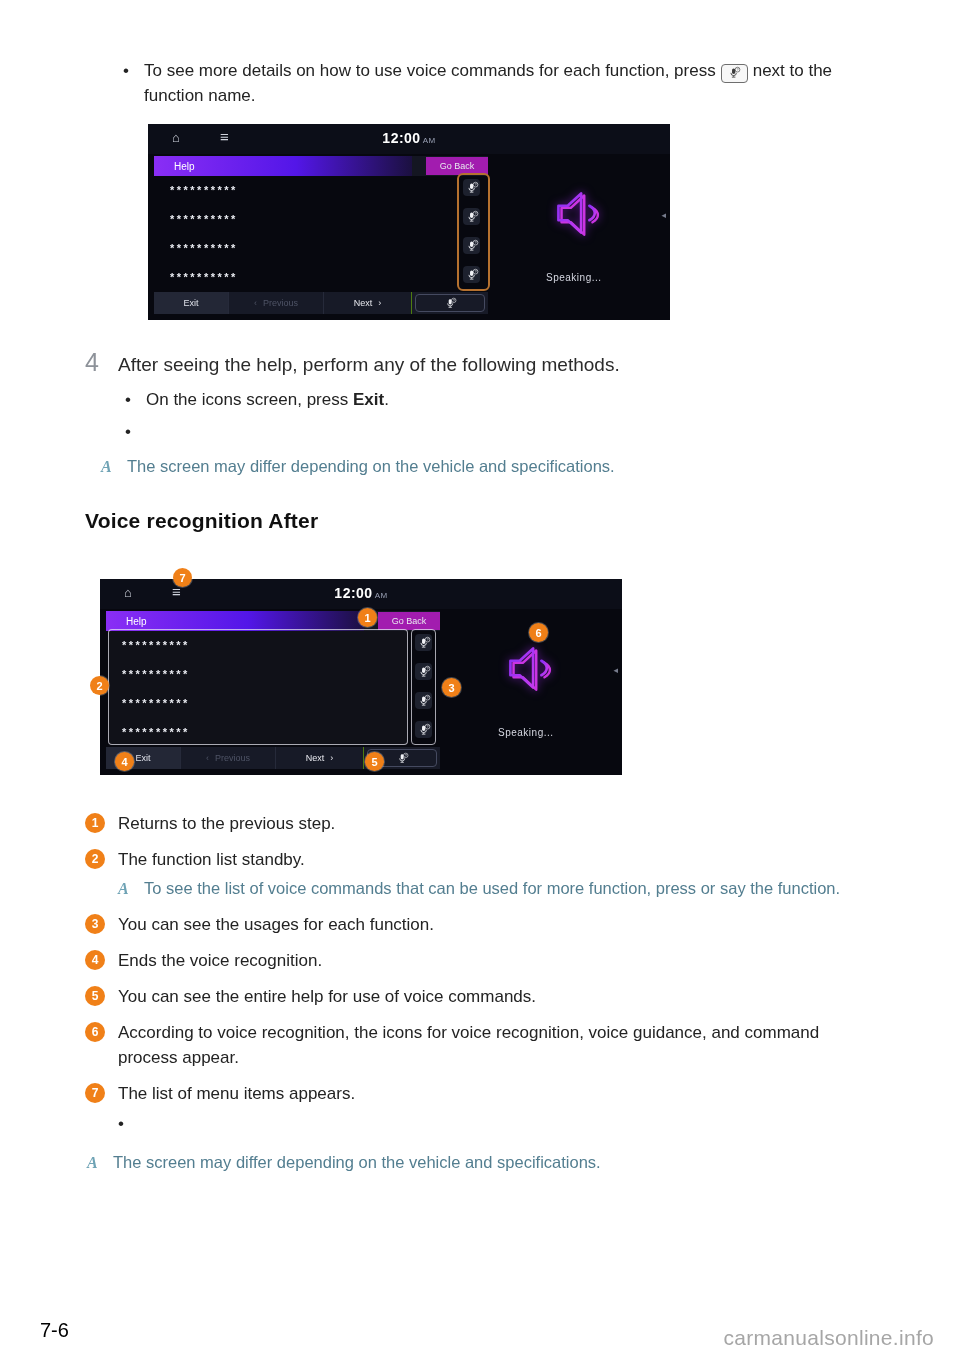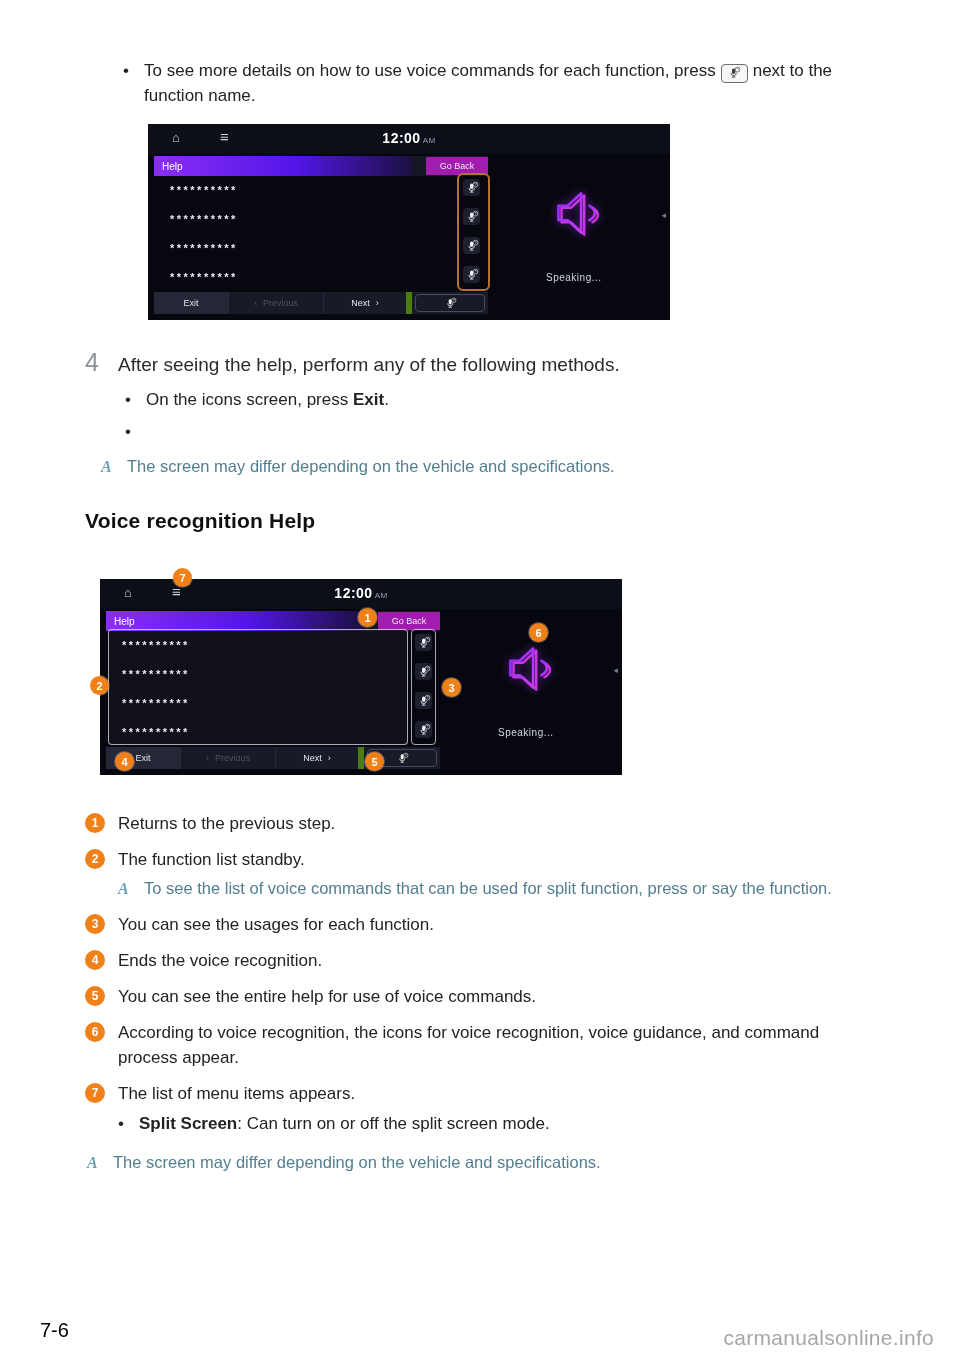--- a/index.html
+++ b/index.html
@@ -38,21 +38,21 @@
   .shot2{margin:46px 0 0 15px}
   .shot-wrap{position:relative;width:522px;height:196px}
   .screen{position:absolute;inset:0;background:#07080f;overflow:visible}
   .scr-top{position:absolute;left:0;top:0;right:0;height:30px;background:#0c0e18}
   .scr-home{position:absolute;left:24px;top:6px;color:#cfd2dc;font-size:13px}
   .scr-menu{position:absolute;left:72px;top:4px;color:#cfd2dc;font-size:15px}
   .scr-clock{position:absolute;left:0;right:0;top:6px;text-align:center;color:#ffffff;font-size:14px;font-weight:700;letter-spacing:.5px}
   .scr-clock small{font-size:8px;color:#9aa0b4;font-weight:400;margin-left:2px}
 
   .scr-hdr{position:absolute;left:6px;top:32px;width:334px;height:20px;background:#141622}
-  .scr-helpbar{position:absolute;left:0;top:0;width:258px;height:20px;display:flex;align-items:center;padding-left:8px;
+  .scr-helpbar{position:absolute;left:0;top:0;width:258px;height:20px;display:flex;align-items:center;padding-left:20px;
     background:linear-gradient(90deg,#8a2ef5 0%,#5316e8 55%,#1b1040 100%);color:#ffffff;font-size:10px}
   .scr-goback{position:absolute;left:272px;top:1px;width:62px;height:18px;display:flex;align-items:center;justify-content:center;
     background:#a21caf;color:#e8e9ef;font-size:9px}
 
   .scr-row{position:absolute;left:22px;height:16px;color:#eceef4;font-size:11px;letter-spacing:2.5px;font-weight:700;line-height:19px}
   .r1{top:57px}.r2{top:86px}.r3{top:115px}.r4{top:144px}
 
   .mic-cell{position:absolute;left:315px;width:17px;height:17px;background:#1d212e;border-radius:4px;
     display:flex;align-items:center;justify-content:center;color:#f0f1f5}
   .m1{top:55px}.m2{top:84px}.m3{top:113px}.m4{top:142px}
@@ -60,21 +60,21 @@
   .hl-box{position:absolute;left:309px;top:49px;width:33px;height:118px;border:2px solid #b5712f;border-radius:6px}
   .list-box{position:absolute;left:8px;top:50px;width:300px;height:116px;border:1px solid rgba(235,235,245,.7);
     border-radius:4px;background:rgba(255,255,255,.04)}
   .mic-box{position:absolute;left:311px;top:50px;width:25px;height:116px;border:1px solid rgba(235,235,245,.7);border-radius:4px}
 
   .scr-bottom{position:absolute;left:6px;top:168px;width:334px;height:22px;background:#171a27;display:flex;align-items:stretch}
   .sb-exit{width:74px;background:#232736;display:flex;align-items:center;justify-content:center;color:#dfe1ea;font-size:9px}
   .sb-prev{width:96px;display:flex;align-items:center;justify-content:center;gap:6px;color:#4e5365;font-size:9px;
     border-left:1px solid #262a3a;border-right:1px solid #262a3a}
   .sb-next{width:88px;display:flex;align-items:center;justify-content:center;gap:6px;color:#e8e9ef;font-size:9px;
-    border-right:6px solid #4d7c0f}
+    border-right:1px solid #4d7c0f}
   .sb-mic{flex:1;margin:2px 3px;border:1px solid #454a60;border-radius:4px;display:flex;align-items:center;justify-content:center;color:#f0f1f5}
 
   .scr-speaker{position:absolute;left:396px;top:56px;width:66px;height:66px;filter:drop-shadow(0 0 5px rgba(170,40,255,.55))}
   .scr-speaking{position:absolute;left:398px;top:148px;color:#d6d8e2;font-size:10px;letter-spacing:.5px}
   .scr-handle{position:absolute;right:4px;top:86px;color:#767b8c;font-size:9px}
 
   
   .badge{position:absolute;width:19px;height:19px;border-radius:50%;background:#f08018;color:#fff;font-size:11px;font-weight:700;
     display:flex;align-items:center;justify-content:center;z-index:5;box-shadow:0 0 0 1px rgba(255,255,255,.25)}
   .b7{left:73px;top:-11px}
@@ -207,21 +207,21 @@
     </div>
     <div class="bullet-row">
       <span class="bullet-dot">•</span>
     </div>
   </div>
   <div class="note note-1">
     <span class="note-icon">A</span>
     <span class="note-text">The screen may differ depending on the vehicle and specifications.</span>
   </div>
 
-  <h2 class="section">Voice recognition Help</h2>
+  <h2 class="section">Voice recognition After</h2>
 
   <div class="shot-wrap shot2">
     <div class="screen">
       <div class="scr-top">
         <span class="scr-home">⌂</span>
         <span class="scr-menu">≡</span>
         <div class="scr-clock"><span>12:00</span><small>AM</small></div>
       </div>
       <div class="scr-hdr">
         <div class="scr-helpbar">
@@ -292,21 +292,21 @@
       <span class="cbadge">1</span>
       <div class="cbody">Returns to the previous step.</div>
     </div>
 
     <div class="citem">
       <span class="cbadge">2</span>
       <div class="cbody">
         <span>The function list standby.</span>
         <div class="note">
           <span class="note-icon">A</span>
-          <span class="note-text">To see the list of voice commands that can be used for split function, press or say the function.</span>
+          <span class="note-text">To see the list of voice commands that can be used for more function, press or say the function.</span>
         </div>
       </div>
     </div>
 
     <div class="citem">
       <span class="cbadge">3</span>
       <div class="cbody">You can see the usages for each function.</div>
     </div>
 
     <div class="citem">
@@ -323,21 +323,20 @@
       <span class="cbadge">6</span>
       <div class="cbody">According to voice recognition, the icons for voice recognition, voice guidance, and command process appear.</div>
     </div>
 
     <div class="citem">
       <span class="cbadge">7</span>
       <div class="cbody">
         <span>The list of menu items appears.</span>
         <div class="bullet-row">
           <span class="bullet-dot">•</span>
-          <p><b>Split Screen</b><span>: Can turn on or off the split screen mode.</span></p>
         </div>
       </div>
     </div>
 
     <div class="note note-final">
       <span class="note-icon">A</span>
       <span class="note-text">The screen may differ depending on the vehicle and specifications.</span>
     </div>
 
   </div>

